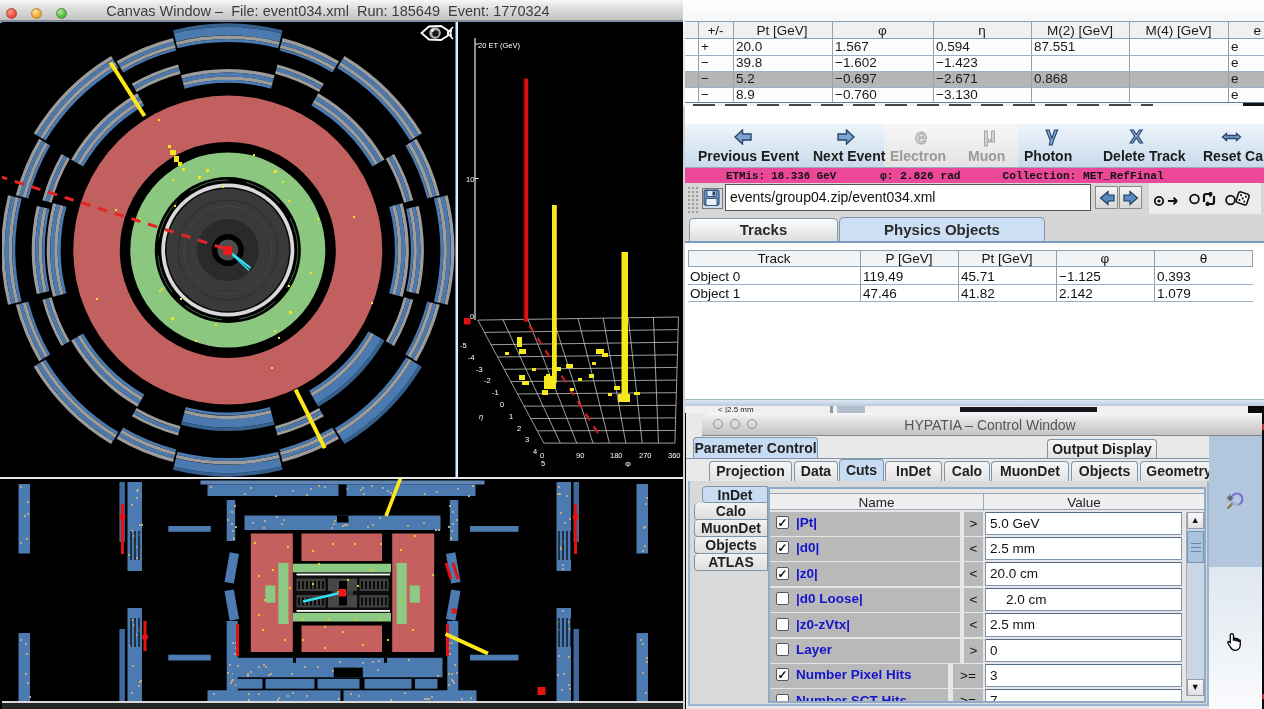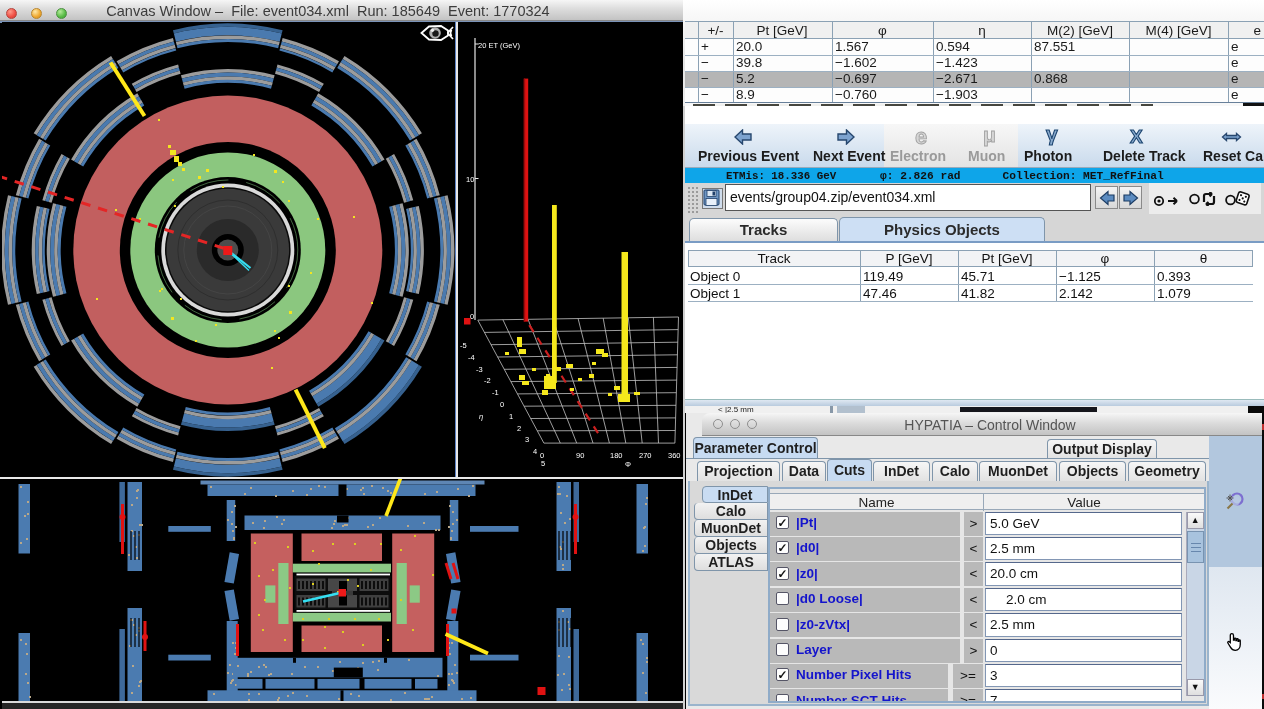--- a/index.html
+++ b/index.html
@@ -718,21 +718,21 @@
         <span class="abs" style="left:51px;">5.2</span>
         <span class="abs" style="left:150px;">−0.697</span>
         <span class="abs" style="left:251px;">−2.671</span>
         <span class="abs" style="left:349px;">0.868</span>
         <span class="abs" style="left:546px;">e</span>
     </div>
     <div class="abs" style="left:0;top:66px;width:579px;height:15px;line-height:15px;">
       <span class="abs" style="left:16px;">−</span>
         <span class="abs" style="left:51px;">8.9</span>
         <span class="abs" style="left:150px;">−0.760</span>
-        <span class="abs" style="left:251px;">−1.903</span>
+        <span class="abs" style="left:251px;">−3.130</span>
         <span class="abs" style="left:546px;">e</span>
     </div>
   </div>
   <div class="abs" style="left:2.5px;top:103px;width:579px;height:3px;background:#f8f8f8;"></div>
   <div class="abs" style="left:10px;top:103.5px;width:460px;height:2.5px;background:repeating-linear-gradient(90deg,#46463f 0 22px,#f0f0ee 22px 32px);height:2px;"></div>
   <div class="abs" style="left:560px;top:103px;width:21.5px;height:3px;background:#111;"></div>
 </div>
 
 <div class="abs" style="left:685px;top:106px;width:579px;height:299.5px;background:#fff;">
 
@@ -763,21 +763,21 @@
       <span class="abs" style="left:13px;">Previous Event</span>
       <span class="abs" style="left:128px;">Next Event</span>
       <span class="abs" style="left:205px;color:#9a9a9a;">Electron</span>
       <span class="abs" style="left:283px;color:#9a9a9a;">Muon</span>
       <span class="abs" style="left:339px;">Photon</span>
       <span class="abs" style="left:418px;">Delete Track</span>
       <span class="abs" style="left:518px;white-space:nowrap;">Reset Canv</span>
     </div>
   </div>
 
-  <div class="abs" style="left:0;top:62px;width:579px;height:14.5px;background:#0ea5e9;font-family:'Liberation Mono',monospace;font-weight:bold;color:#111;">
+  <div class="abs" style="left:0;top:62px;width:579px;height:14.5px;background:#ec4899;font-family:'Liberation Mono',monospace;font-weight:bold;color:#111;">
     <span class="abs" style="left:41px;top:1.5px;font-size:10.8px;">ETMis: 18.336 GeV</span>
     <span class="abs" style="left:195px;top:1.5px;font-size:11.2px;">φ: 2.826 rad</span>
     <span class="abs" style="left:317.5px;top:1.5px;font-size:11.2px;">Collection: MET_RefFinal</span>
   </div>
 
   <div class="abs" style="left:0;top:76.5px;width:579px;height:34px;background:#d6d6d6;">
     <div class="abs" style="left:2px;top:3px;width:11px;height:27px;background:radial-gradient(#9a9a9a 1px, transparent 1.2px);background-size:4px 4px;"></div>
     <div class="abs" style="left:17px;top:5px;width:21px;height:21px;background:#cfdcec;border:1px solid #777;"><svg width="17" height="17" viewBox="0 0 17 17">
           <rect x="1" y="1" width="15" height="15" rx="1" fill="#6f97c4" stroke="#20406a"></rect>
           <rect x="4" y="1.5" width="9" height="6" fill="#dce8f4" stroke="#20406a" stroke-width="0.8"></rect>
@@ -868,21 +868,21 @@
       <span class="ring abs" style="left:45px;top:6.5px;"></span>
     <div class="abs wtitle" style="left:0;top:4px;width:576px;font-size:14px;color:#555;">HYPATIA – Control Window</div>
   </div>
 
   <div class="abs" style="left:0;top:24px;width:523px;height:21.5px;font-size:14px;font-weight:bold;color:#1f1f1f;">
     <div class="abs" style="left:7px;top:0.5px;width:125px;height:21px;background:#c7dbf2;border:1px solid #7f95aa;border-bottom:0;border-radius:4px 4px 0 0;text-align:center;line-height:20px;">Parameter Control</div>
     <div class="abs" style="left:361px;top:2px;width:110px;height:19.5px;background:linear-gradient(#f6f6f6,#e2e2e2);border:1px solid #7f95aa;border-bottom:0;border-radius:4px 4px 0 0;text-align:center;line-height:18px;">Output Display</div>
     <div class="abs" style="left:0;top:21px;width:523px;height:1px;background:#7f95aa;"></div>
   </div>
 
-  <div class="abs" style="left:5px;top:46.5px;width:523px;height:21.5px;font-size:14px;font-weight:bold;color:#1f1f1f;">
+  <div class="abs" style="left:17px;top:46.5px;width:523px;height:21.5px;font-size:14px;font-weight:bold;color:#1f1f1f;">
     <div class="abs" style="left:6px;top:1.5px;width:83px;height:20px;background:linear-gradient(#f6f6f6,#e2e2e2);border:1px solid #7f95aa;border-bottom:0;border-radius:4px 4px 0 0;text-align:center;line-height:19px;">Projection</div>
     <div class="abs" style="left:91px;top:1.5px;width:44px;height:20px;background:linear-gradient(#f6f6f6,#e2e2e2);border:1px solid #7f95aa;border-bottom:0;border-radius:4px 4px 0 0;text-align:center;line-height:19px;">Data</div>
     <div class="abs" style="left:136px;top:0px;width:45px;height:21.5px;background:#c7dbf2;border:1px solid #7f95aa;border-bottom:0;border-radius:4px 4px 0 0;text-align:center;line-height:20px;">Cuts</div>
     <div class="abs" style="left:182px;top:1.5px;width:57px;height:20px;background:linear-gradient(#f6f6f6,#e2e2e2);border:1px solid #7f95aa;border-bottom:0;border-radius:4px 4px 0 0;text-align:center;line-height:19px;">InDet</div>
     <div class="abs" style="left:241px;top:1.5px;width:46px;height:20px;background:linear-gradient(#f6f6f6,#e2e2e2);border:1px solid #7f95aa;border-bottom:0;border-radius:4px 4px 0 0;text-align:center;line-height:19px;">Calo</div>
     <div class="abs" style="left:288px;top:1.5px;width:78px;height:20px;background:linear-gradient(#f6f6f6,#e2e2e2);border:1px solid #7f95aa;border-bottom:0;border-radius:4px 4px 0 0;text-align:center;line-height:19px;">MuonDet</div>
     <div class="abs" style="left:368px;top:1.5px;width:67px;height:20px;background:linear-gradient(#f6f6f6,#e2e2e2);border:1px solid #7f95aa;border-bottom:0;border-radius:4px 4px 0 0;text-align:center;line-height:19px;">Objects</div>
     <div class="abs" style="left:437px;top:1.5px;width:78px;height:20px;background:linear-gradient(#f6f6f6,#e2e2e2);border:1px solid #7f95aa;border-bottom:0;border-radius:4px 4px 0 0;text-align:center;line-height:19px;">Geometry</div>
   </div>
 

